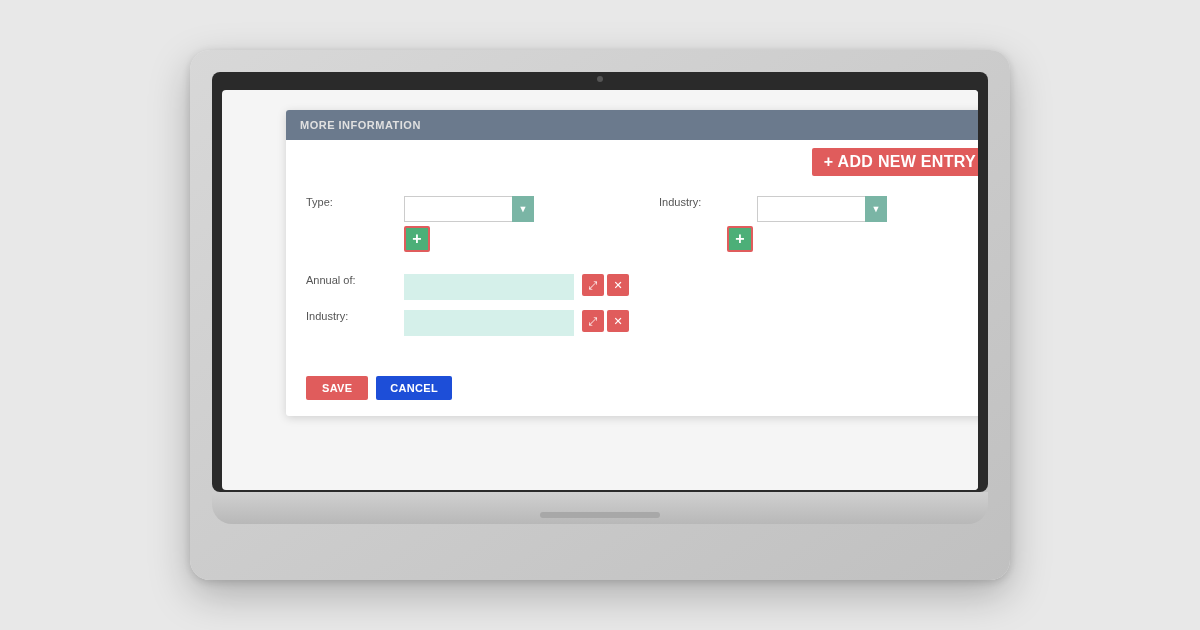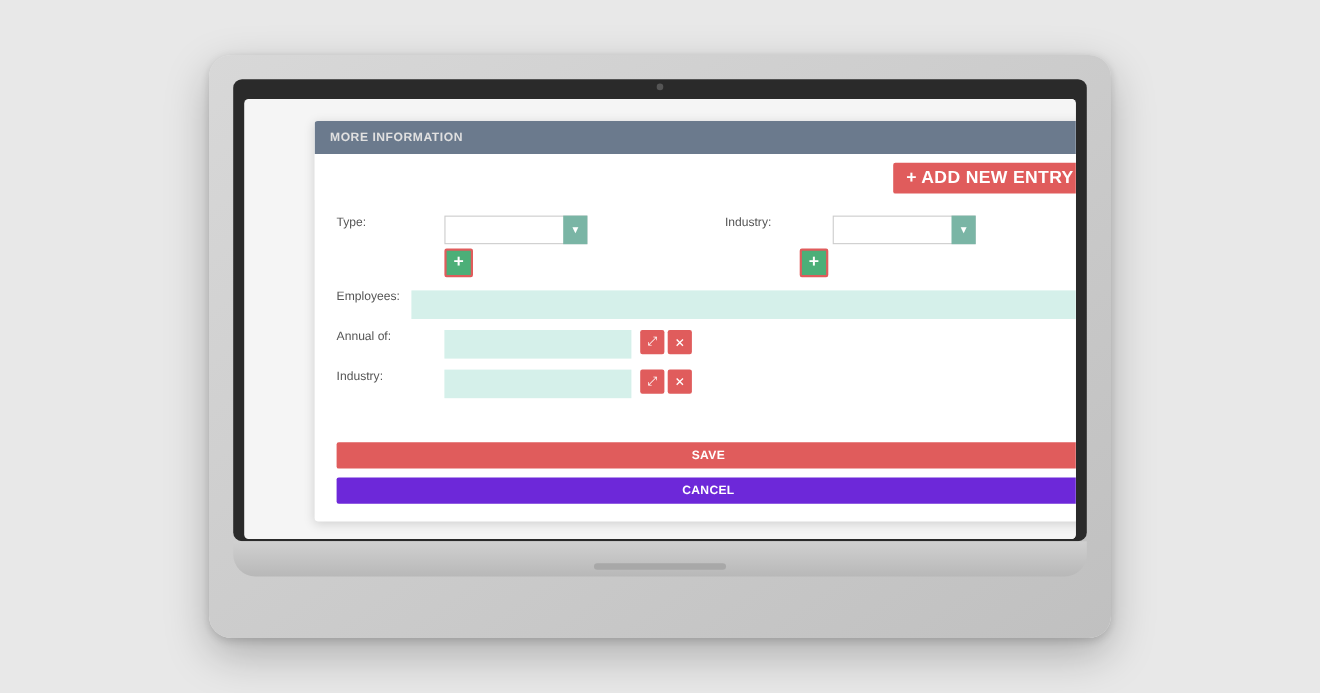--- a/index.html
+++ b/index.html
@@ -257,37 +257,36 @@
     .inline-btns {
       display: flex;
       gap: 3px;
       align-items: center;
     }
 
     .form-actions {
       display: flex;
       gap: 8px;
       padding: 10px 20px 16px;
-      flex-direction: column;
     }
 
     .btn-save {
       background: #e05c5c;
       color: #fff;
       border: none;
       padding: 6px 16px;
       font-size: 11px;
       font-weight: bold;
       border-radius: 2px;
       cursor: pointer;
       letter-spacing: 0.3px;
     }
 
     .btn-cancel {
-      background: #6d28d9;
+      background: #1d4ed8;
       color: #fff;
       border: none;
       padding: 6px 14px;
       font-size: 11px;
       font-weight: bold;
       border-radius: 2px;
       cursor: pointer;
       letter-spacing: 0.3px;
     }
 
@@ -348,24 +347,20 @@
                 <div style="min-width:90px;"></div>
                 <button class="btn-add-green">+</button>
               </div>
               <div class="form-group">
                 <div style="min-width:60px;"></div>
                 <button class="btn-add-green">+</button>
               </div>
             </div>
 
             <div class="form-row">
-              <div class="form-group">
-                <label class="form-label form-label-short">Employees:</label>
-                <input type="text" class="form-input" style="width: 200px;">
-              </div>
             </div>
 
             <div class="form-row" style="margin-top:8px;">
               <div class="form-group">
                 <label class="form-label">Annual of:</label>
                 <input type="text" class="form-input" style="width: 160px;">
                 <div class="inline-btns">
                   <button class="btn-link">⤢</button>
                   <button class="btn-remove">✕</button>
                 </div>

